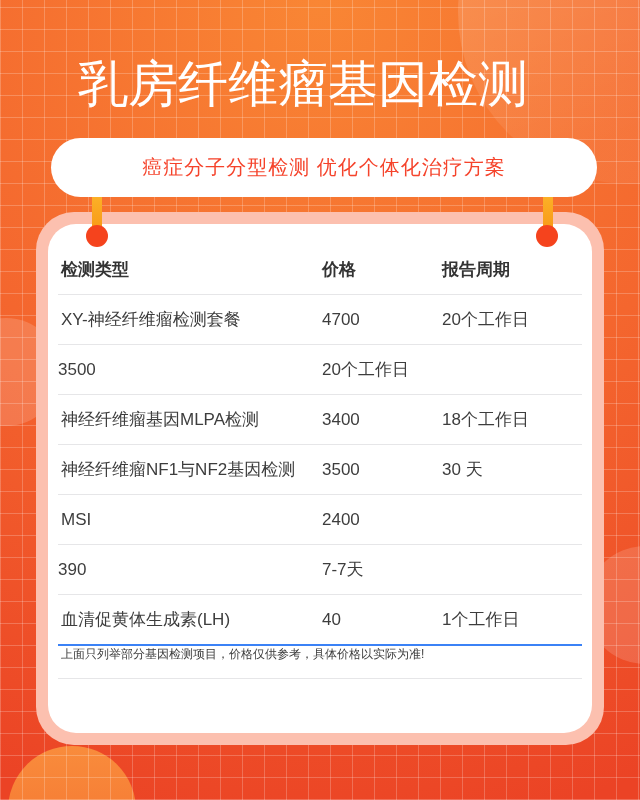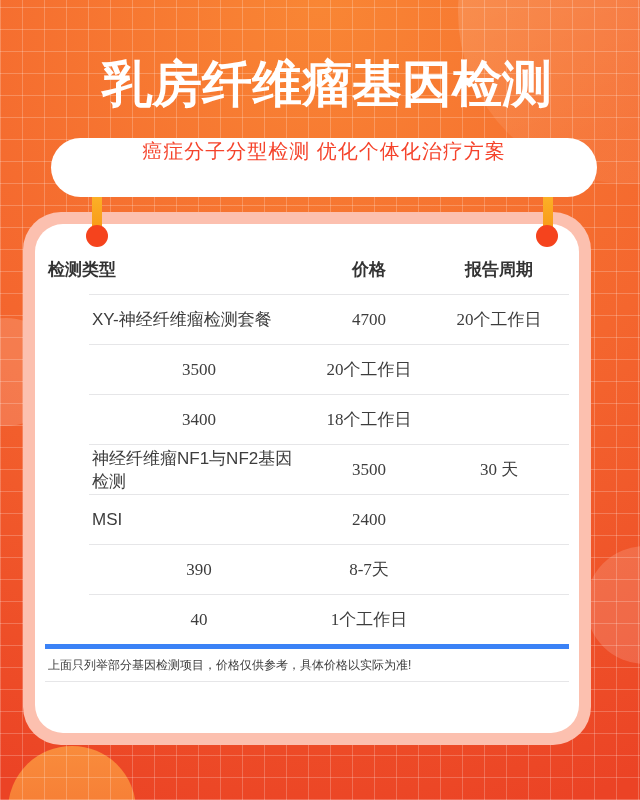--- a/index.html
+++ b/index.html
@@ -14,48 +14,48 @@
   
   .decor{position:absolute;border-radius:50%;z-index:0;}
   .c-topright{left:458px;top:-160px;width:344px;height:344px;
     background:linear-gradient(160deg, rgba(255,255,255,0.20) 0%, rgba(255,255,255,0.06) 75%);}
   .c-bottomleft{left:8px;top:746px;width:128px;height:128px;
     background:linear-gradient(180deg,#f98c3c 0%,#f4702f 100%);}
   .c-leftmid{left:-48px;top:318px;width:108px;height:108px;background:rgba(255,255,255,0.16);}
   .c-rightmid{left:586px;top:546px;width:118px;height:118px;background:rgba(255,255,255,0.15);}
   
   .title{position:absolute;left:0;top:56px;width:606px;z-index:5;text-align:center;
-    color:#ffffff;font-size:50px;font-weight:bold;letter-spacing:0px;line-height:56px;padding-left:24px;}
+    color:#ffffff;font-size:50px;font-weight:normal;letter-spacing:0px;line-height:56px;}
   
   .pill{position:absolute;left:51px;top:138px;width:546px;height:59px;z-index:5;
-    background:#ffffff;border-radius:30px;display:flex;justify-content:center;}
+    background:#ffffff;border-radius:30px;display:flex;align-items:center;justify-content:center;}
   .pill span{color:#f5432b;font-size:20px;letter-spacing:1px;}
   
   .stick{position:absolute;top:192px;width:10px;height:48px;border-radius:5px;z-index:3;
     background:linear-gradient(180deg,#fcb329 0%,#f79312 100%);}
   .stick.left{left:92px;}
   .stick.right{left:543px;}
   .pin{position:absolute;top:225px;width:22px;height:22px;border-radius:50%;background:#f5431d;z-index:4;}
   .pin.left{left:86px;}
   .pin.right{left:536px;}
   
-  .card{position:absolute;left:23px;top:212px;width:568px;height:533px;z-index:2;
+  .card{position:absolute;left:36px;top:212px;width:568px;height:533px;z-index:2;
     background:#fcc0af;border-radius:38px;}
   .card-white{position:absolute;left:12px;top:12px;right:12px;bottom:12px;
     background:#ffffff;border-radius:28px;padding:0 10px;box-sizing:border-box;overflow:hidden;}
   .t-head{display:grid;grid-template-columns:1fr 120px 140px;height:70px;
     align-items:end;padding-bottom:13px;box-sizing:border-box;}
   .t-head .cell{font-size:17px;font-weight:bold;color:#333333;}
   .t-row{display:grid;grid-template-columns:1fr 120px 140px;height:49px;
-    align-items:center;border-top:1px solid #e6e6e8;margin-left:44px;}
+    align-items:center;border-top:1px solid #e6e6e8;}
   .t-row .cell{font-size:17px;color:#3d3d3d;}
   .cell.c1{text-align:left;padding-left:3px;}
-  .cell.c2,.cell.c3{text-align:center;font-family:Liberation Serif, serif;}
-  .t-foot{display:flex;align-items:center;height:32px;
-    border-top:5px solid #3b82f6;border-bottom:1px solid #e6e6e8;}
+  .cell.c2,.cell.c3{}
+  .t-foot{display:flex;height:32px;
+    border-top:2px solid #3b82f6;border-bottom:1px solid #e6e6e8;}
   .t-foot span{font-size:12px;color:#3d3d3d;padding-left:3px;}
 </style>
 </head>
 <body>
 
 <div class="stage">
   <div class="decor c-topright"></div>
   <div class="decor c-leftmid"></div>
   <div class="decor c-rightmid"></div>
   <div class="decor c-bottomleft"></div>
@@ -82,37 +82,39 @@
       <div class="t-row">
         <div class="cell c1">XY-神经纤维瘤检测套餐</div>
         <div class="cell c2">4700</div>
         <div class="cell c3">20个工作日</div>
       </div>
       <div class="t-row">
         <div class="cell c2">3500</div>
         <div class="cell c3">20个工作日</div>
       </div>
       <div class="t-row">
+        <div class="cell c1">神经纤维瘤基因MLPA检测</div>
         <div class="cell c2">3400</div>
         <div class="cell c3">18个工作日</div>
       </div>
       <div class="t-row">
         <div class="cell c1">神经纤维瘤NF1与NF2基因检测</div>
         <div class="cell c2">3500</div>
         <div class="cell c3">30 天</div>
       </div>
       <div class="t-row">
         <div class="cell c1">MSI</div>
         <div class="cell c2">2400</div>
       </div>
       <div class="t-row">
         <div class="cell c2">390</div>
-        <div class="cell c3">8-7天</div>
+        <div class="cell c3">7-7天</div>
       </div>
       <div class="t-row">
+        <div class="cell c1">血清促黄体生成素(LH)</div>
         <div class="cell c2">40</div>
         <div class="cell c3">1个工作日</div>
       </div>
 
       <div class="t-foot">
         <span>上面只列举部分基因检测项目，价格仅供参考，具体价格以实际为准!</span>
       </div>
 
     </div>
   </div>

